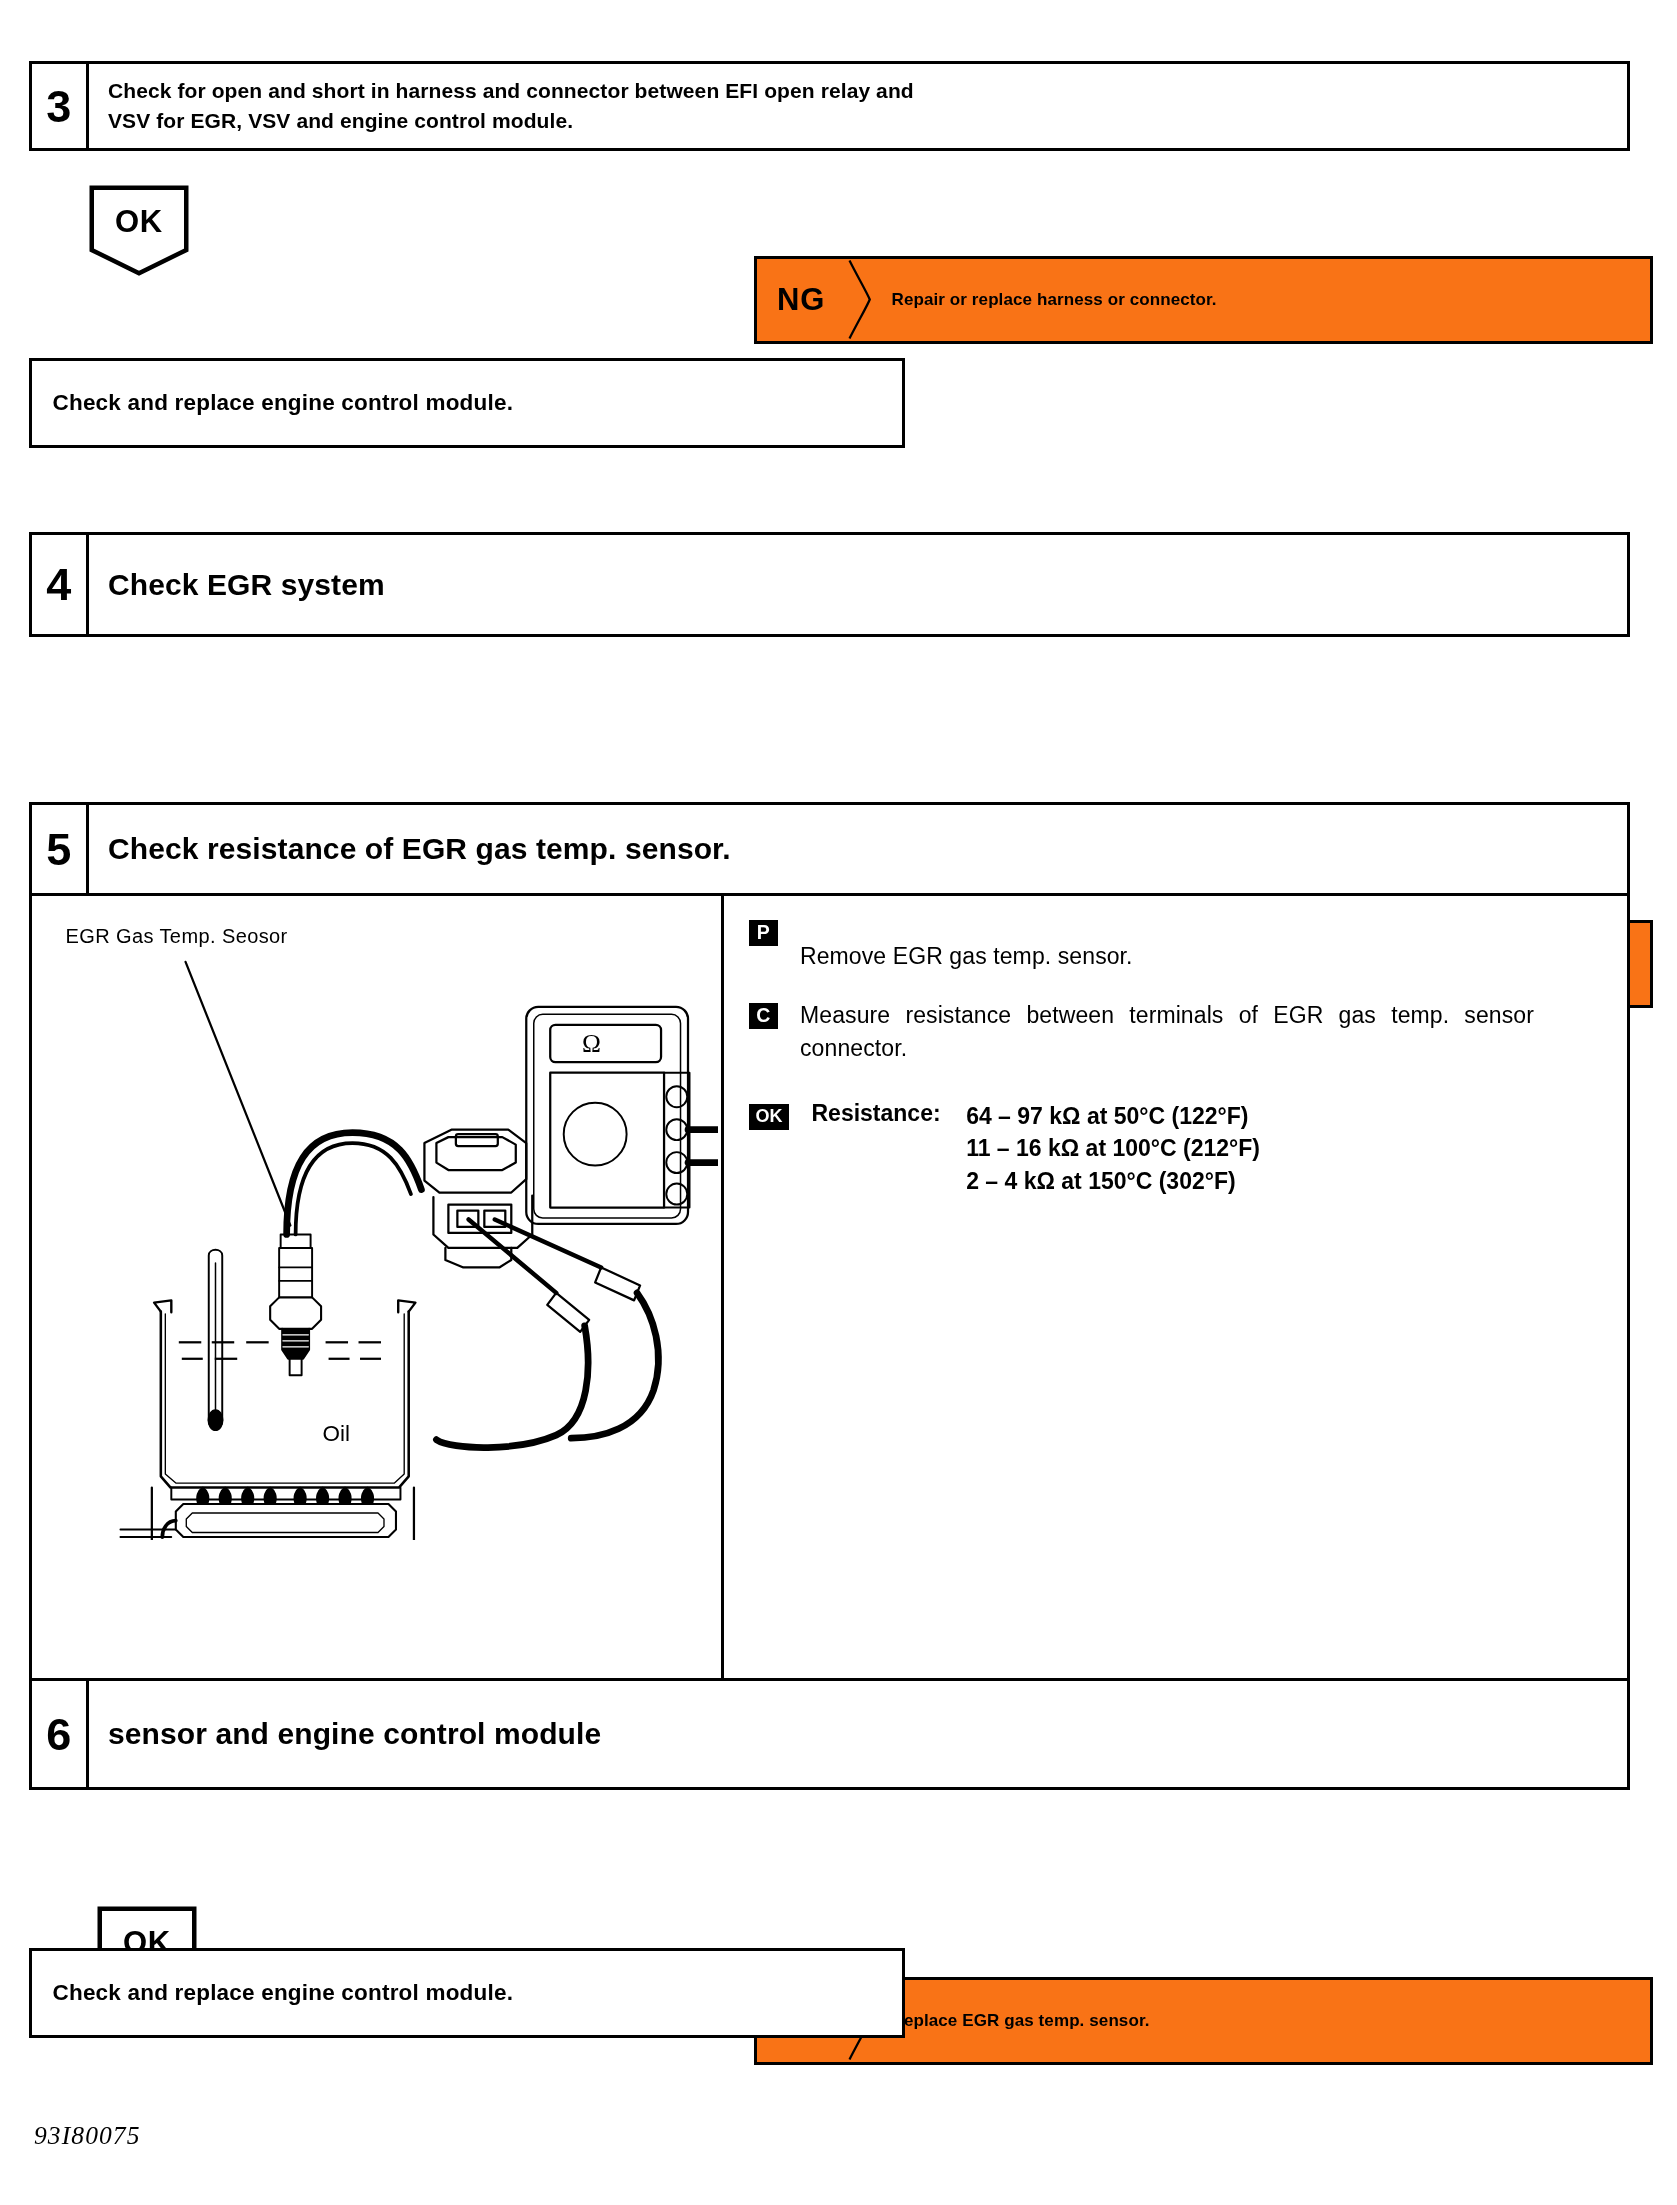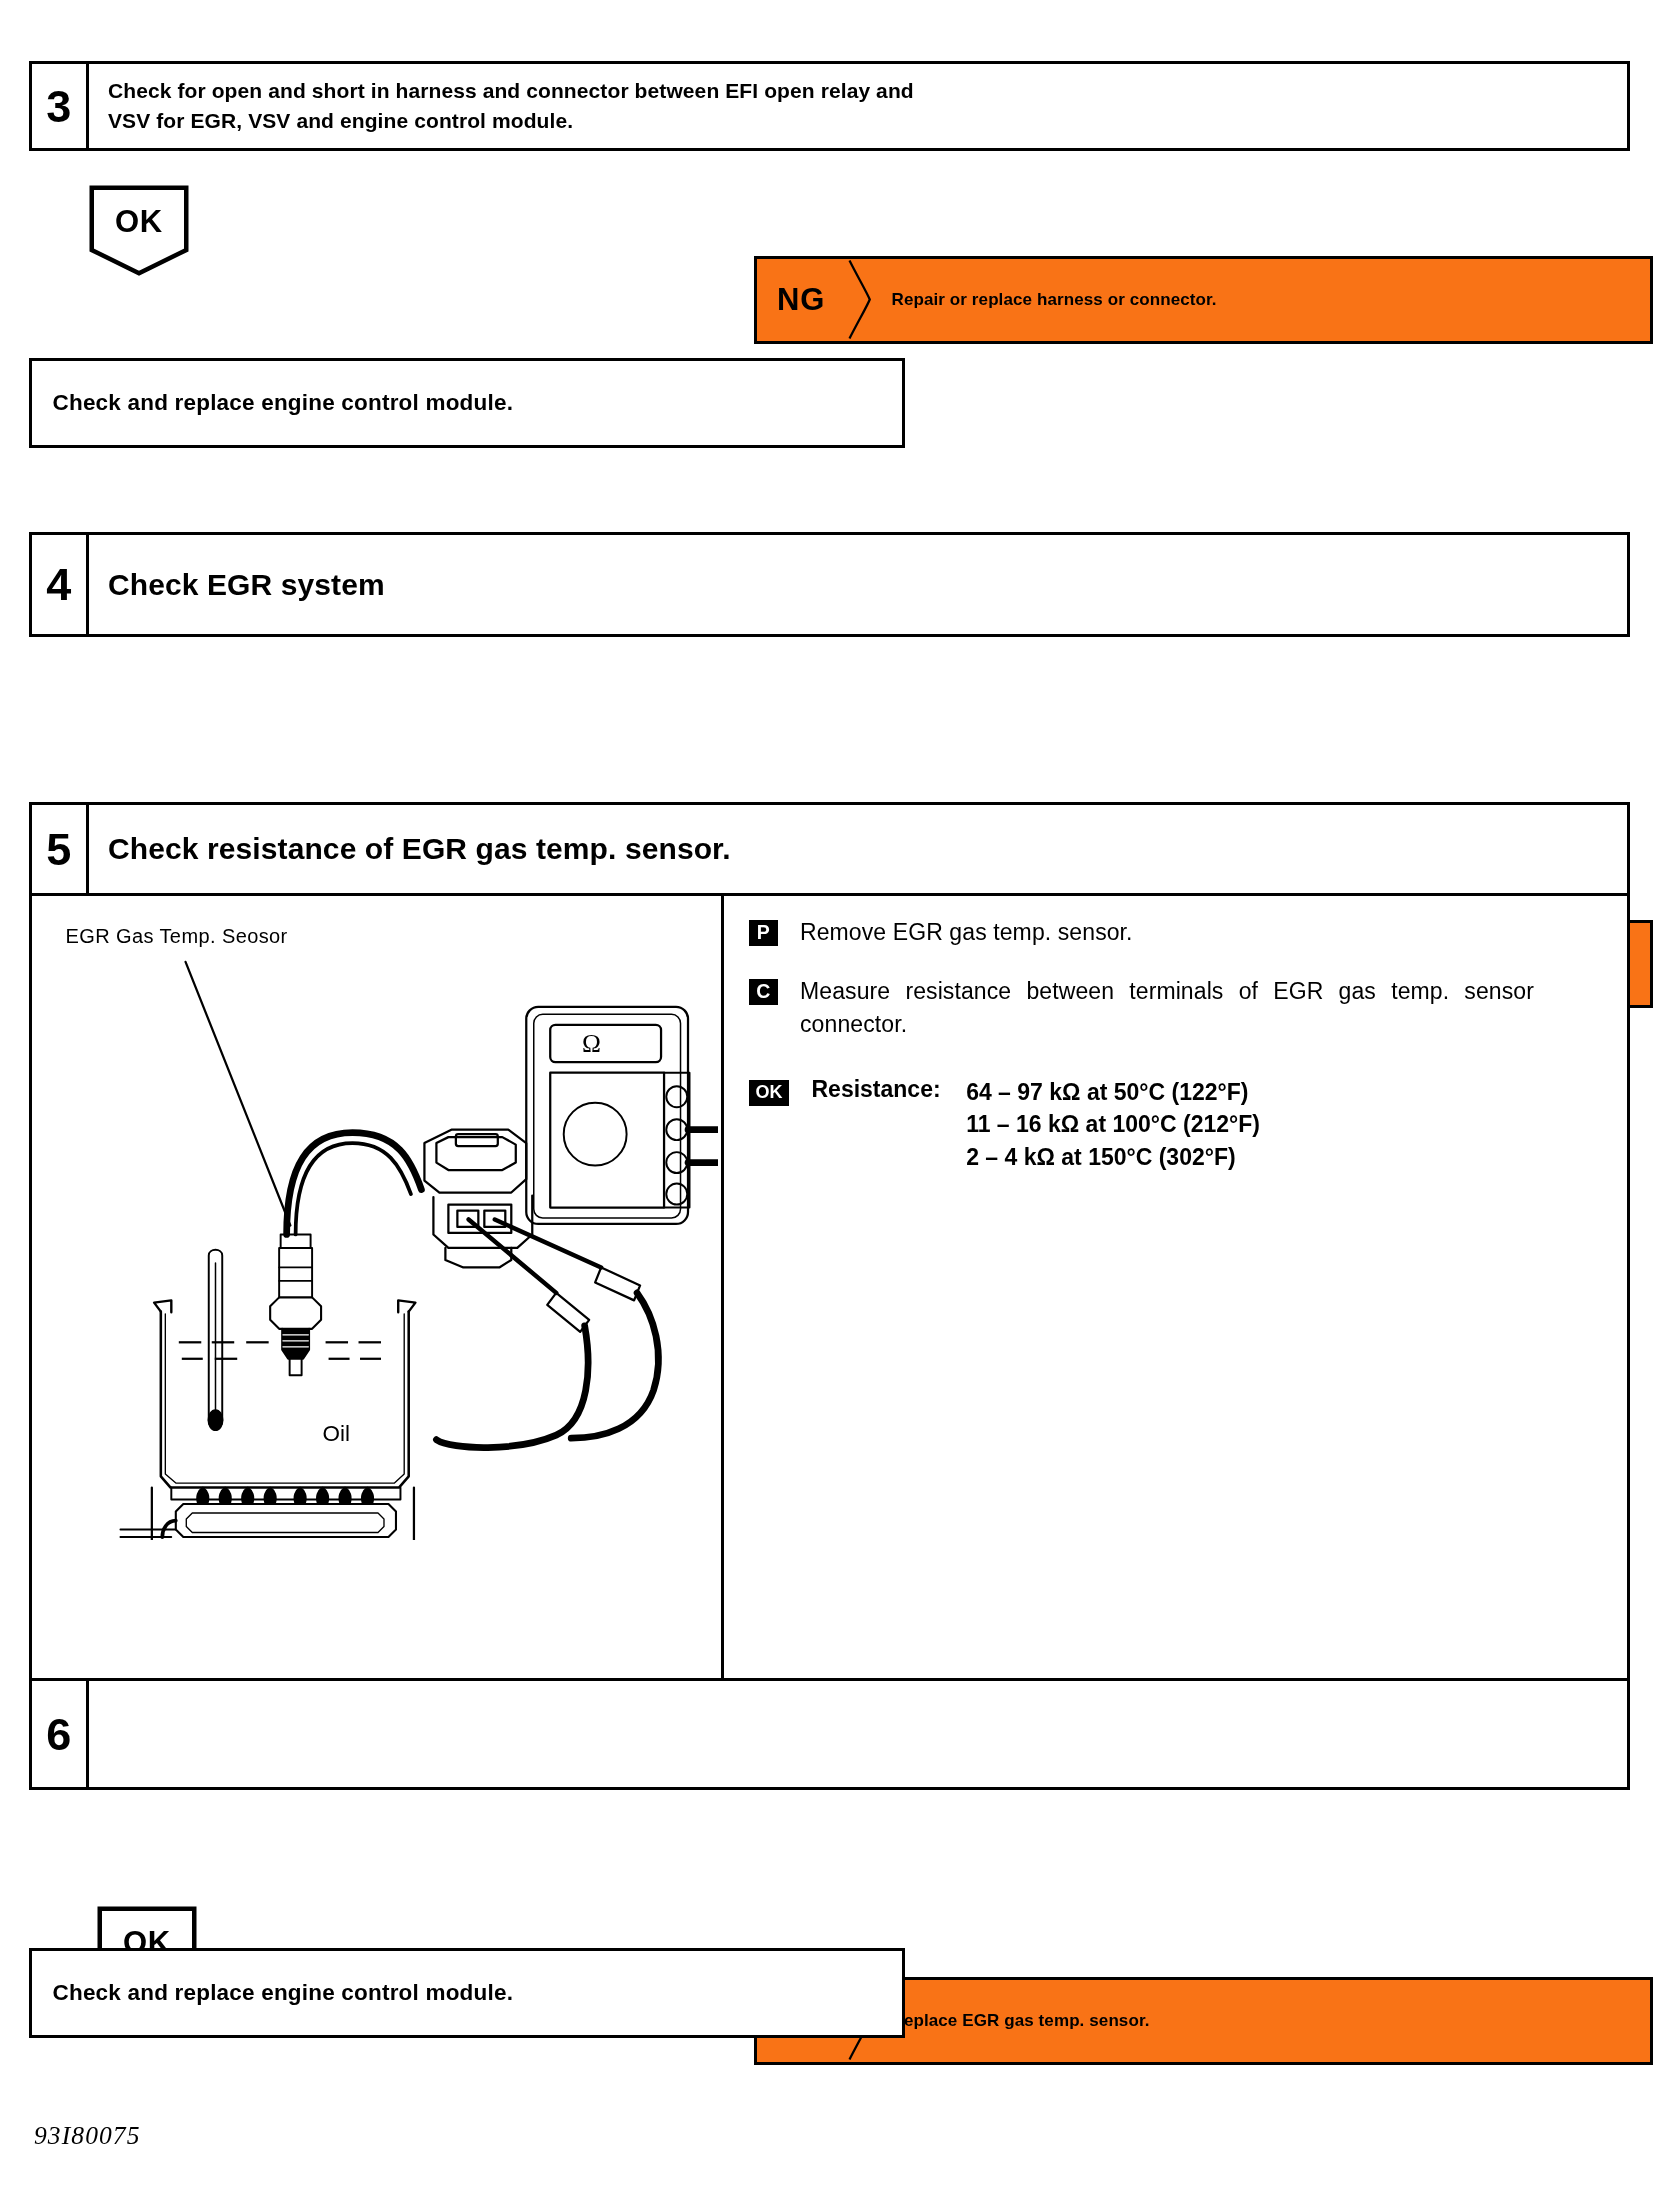--- a/index.html
+++ b/index.html
@@ -382,21 +382,21 @@
 
         <text x="388" y="728" font-family="Liberation Sans, sans-serif" font-size="30" fill="#000">Oil</text>
         <text x="747" y="208" font-family="Liberation Serif, serif" font-size="34" fill="#000" text-anchor="middle">Ω</text>
       </svg>
     </div>
 
     <div class="body-right">
 
       <div class="instr-row">
         <div class="badge sq">P</div>
-        <div class="instr-text" style="max-width:734px;">Remove EGR gas temp. sensor.</div>
+        <div class="instr-text" style="max-width:734px;margin-top:24px;">Remove EGR gas temp. sensor.</div>
       </div>
 
       <div class="instr-row">
         <div class="badge sq">C</div>
         <div class="instr-text justify" style="max-width:734px;">Measure resistance between terminals of EGR gas temp. sensor connector.</div>
       </div>
 
       <div class="instr-row" style="margin-top:34px;">
         <div class="badge wide">OK</div>
         <div class="res-grid">
@@ -426,20 +426,21 @@
         <path d="M6,2 C16,22 30,46 33,54 C30,62 16,86 6,106" fill="none" stroke="#000" stroke-width="3"></path>
       </svg>
     </div>
     <div class="ng-action">Replace EGR gas temp. sensor.</div>
   </div>
 
   <div class="abs step-box" style="left:28.5px; top:1678px; width:1601px; height:112px;">
     <div class="step-num">6</div>
     <div class="step-title">
       <div class="step-title-text title-large">
+        <div>sensor and engine control module</div>
       </div>
     </div>
   </div>
 
   <div class="abs plain-box" style="left:28.5px; top:1948px; width:876px; height:90px;">
     <span>Check and replace engine control module.</span>
   </div>
 
   <div class="footer-code" style="left:34px; top:2121px;">93I80075</div>
 

